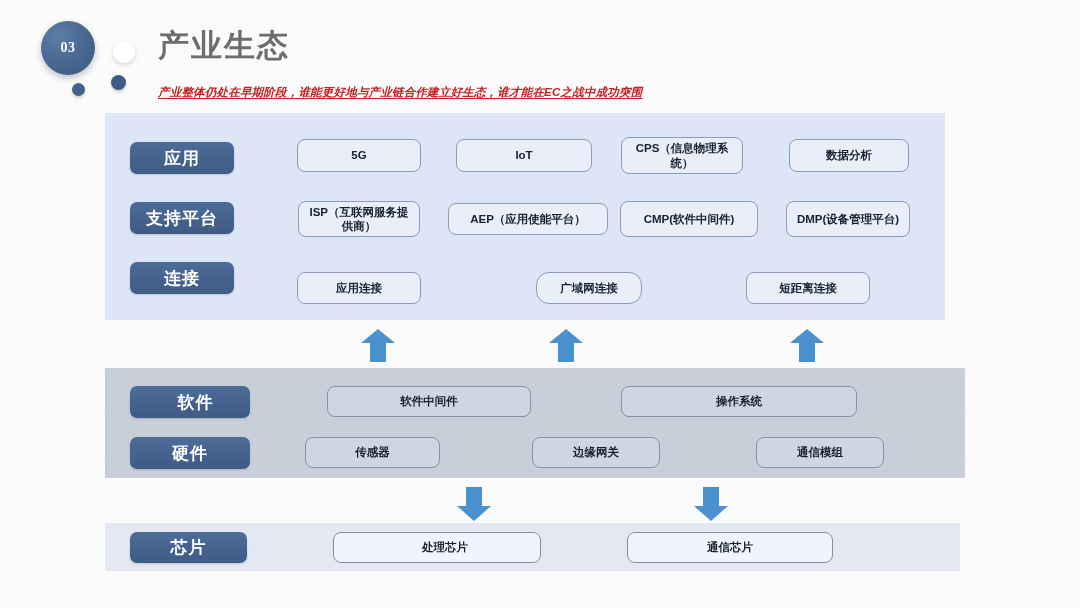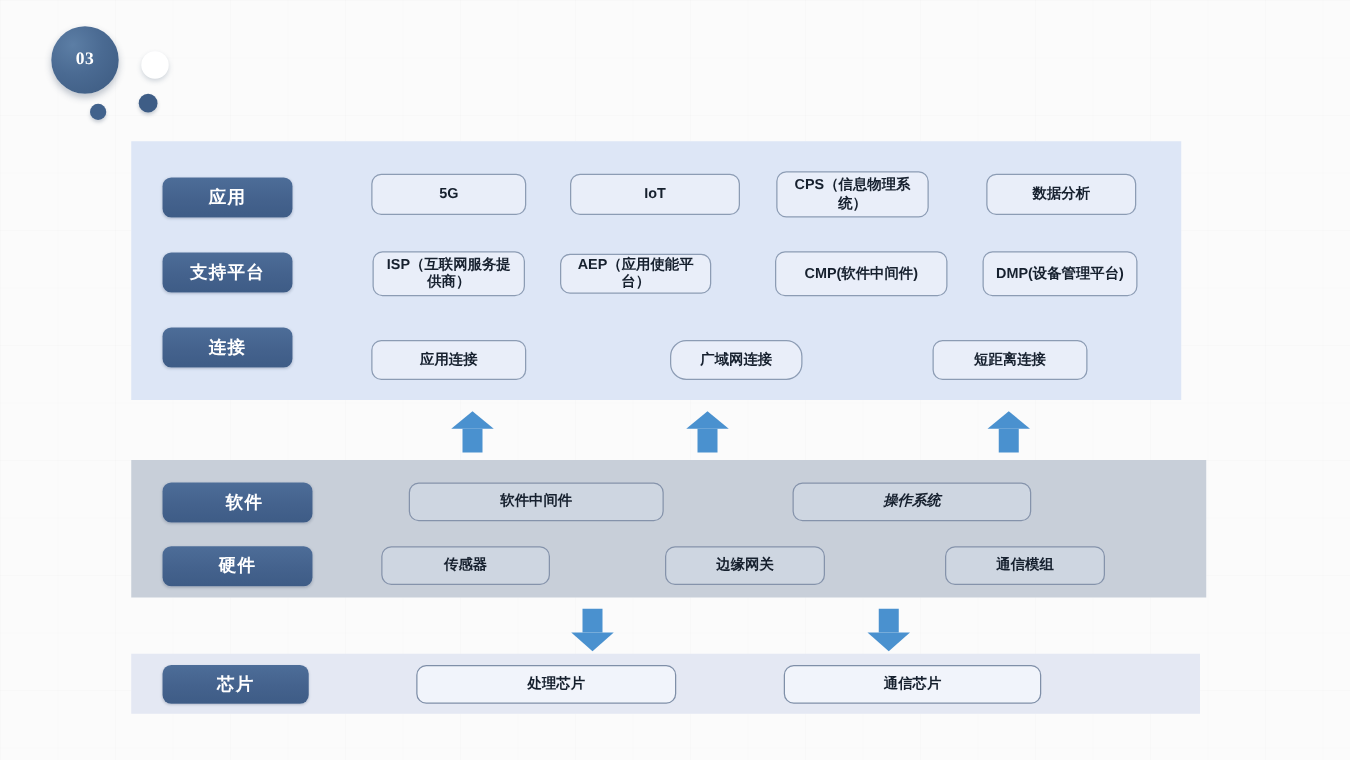--- a/index.html
+++ b/index.html
@@ -88,21 +88,21 @@
     left: 105px; top: 523px; width: 855px; height: 48px;
     background: #e4e8f3;
   }
 
   
   .cat {
     position: absolute;
     background: linear-gradient(180deg, #4d6d98 0%, #44628d 55%, #3e5c86 100%);
     border-radius: 7px;
     color: #ffffff;
-    font-size: 14px;
+    font-size: 17px;
     font-weight: bold;
     letter-spacing: 1px;
     display: flex; align-items: center; justify-content: center;
     box-shadow: 0 1px 2px rgba(40,60,90,0.22);
   }
 
   
   .box {
     position: absolute;
     border: 1px solid #8c9cb4;
@@ -149,20 +149,22 @@
 <div class="bg-texture"></div>
 
 <div class="header">
   <div class="circle-main">
     <span>03</span>
   </div>
   <div class="circle-white"></div>
   <div class="dot-a"></div>
   <div class="dot-b"></div>
 
+  <div class="page-title">产业生态</div>
+  <div class="subtitle">产业整体仍处在早期阶段，谁能更好地与产业链合作建立好生态，谁才能在EC之战中成功突围</div>
 </div>
 
 <div class="panel panel-upper"></div>
 
 <div class="cat" style="left:130px; top:142px; width:104px; height:32px;">
   <span>应用</span>
 </div>
 <div class="box" style="left:297px; top:139px; width:124px; height:33px;">
   <span class="wrap">5G</span>
 </div>
@@ -175,21 +177,21 @@
 <div class="box" style="left:789px; top:139px; width:120px; height:33px;">
   <span class="wrap">数据分析</span>
 </div>
 
 <div class="cat" style="left:130px; top:202px; width:104px; height:32px;">
   <span>支持平台</span>
 </div>
 <div class="box" style="left:298px; top:201px; width:122px; height:36px;justify-content:center;">
   <span class="wrap">ISP（互联网服务提供商）</span>
 </div>
-<div class="box" style="left:448px; top:203px; width:121px; height:32px;">
+<div class="box" style="left:448px; top:203px; width:160px; height:32px;">
   <span class="wrap">AEP（应用使能平台）</span>
 </div>
 <div class="box" style="left:620px; top:201px; width:138px; height:36px;">
   <span class="wrap">CMP(软件中间件)</span>
 </div>
 <div class="box" style="left:786px; top:201px; width:124px; height:36px;">
   <span class="wrap">DMP(设备管理平台)</span>
 </div>
 
 <div class="cat" style="left:130px; top:262px; width:104px; height:32px;">
@@ -219,21 +221,21 @@
 </div>
 
 <div class="panel panel-middle"></div>
 
 <div class="cat" style="left:130px; top:386px; width:120px; height:32px;padding-left:11px;">
   <span>软件</span>
 </div>
 <div class="box on-gray" style="left:327px; top:386px; width:204px; height:31px;">
   <span class="wrap">软件中间件</span>
 </div>
-<div class="box on-gray" style="left:634px; top:386px; width:191px; height:31px;font-style:italic;">
+<div class="box on-gray" style="left:621px; top:386px; width:236px; height:31px;">
   <span class="wrap">操作系统</span>
 </div>
 
 <div class="cat" style="left:130px; top:437px; width:120px; height:32px;">
   <span>硬件</span>
 </div>
 <div class="box on-gray" style="left:305px; top:437px; width:135px; height:31px;">
   <span class="wrap">传感器</span>
 </div>
 <div class="box on-gray" style="left:532px; top:437px; width:128px; height:31px;">

